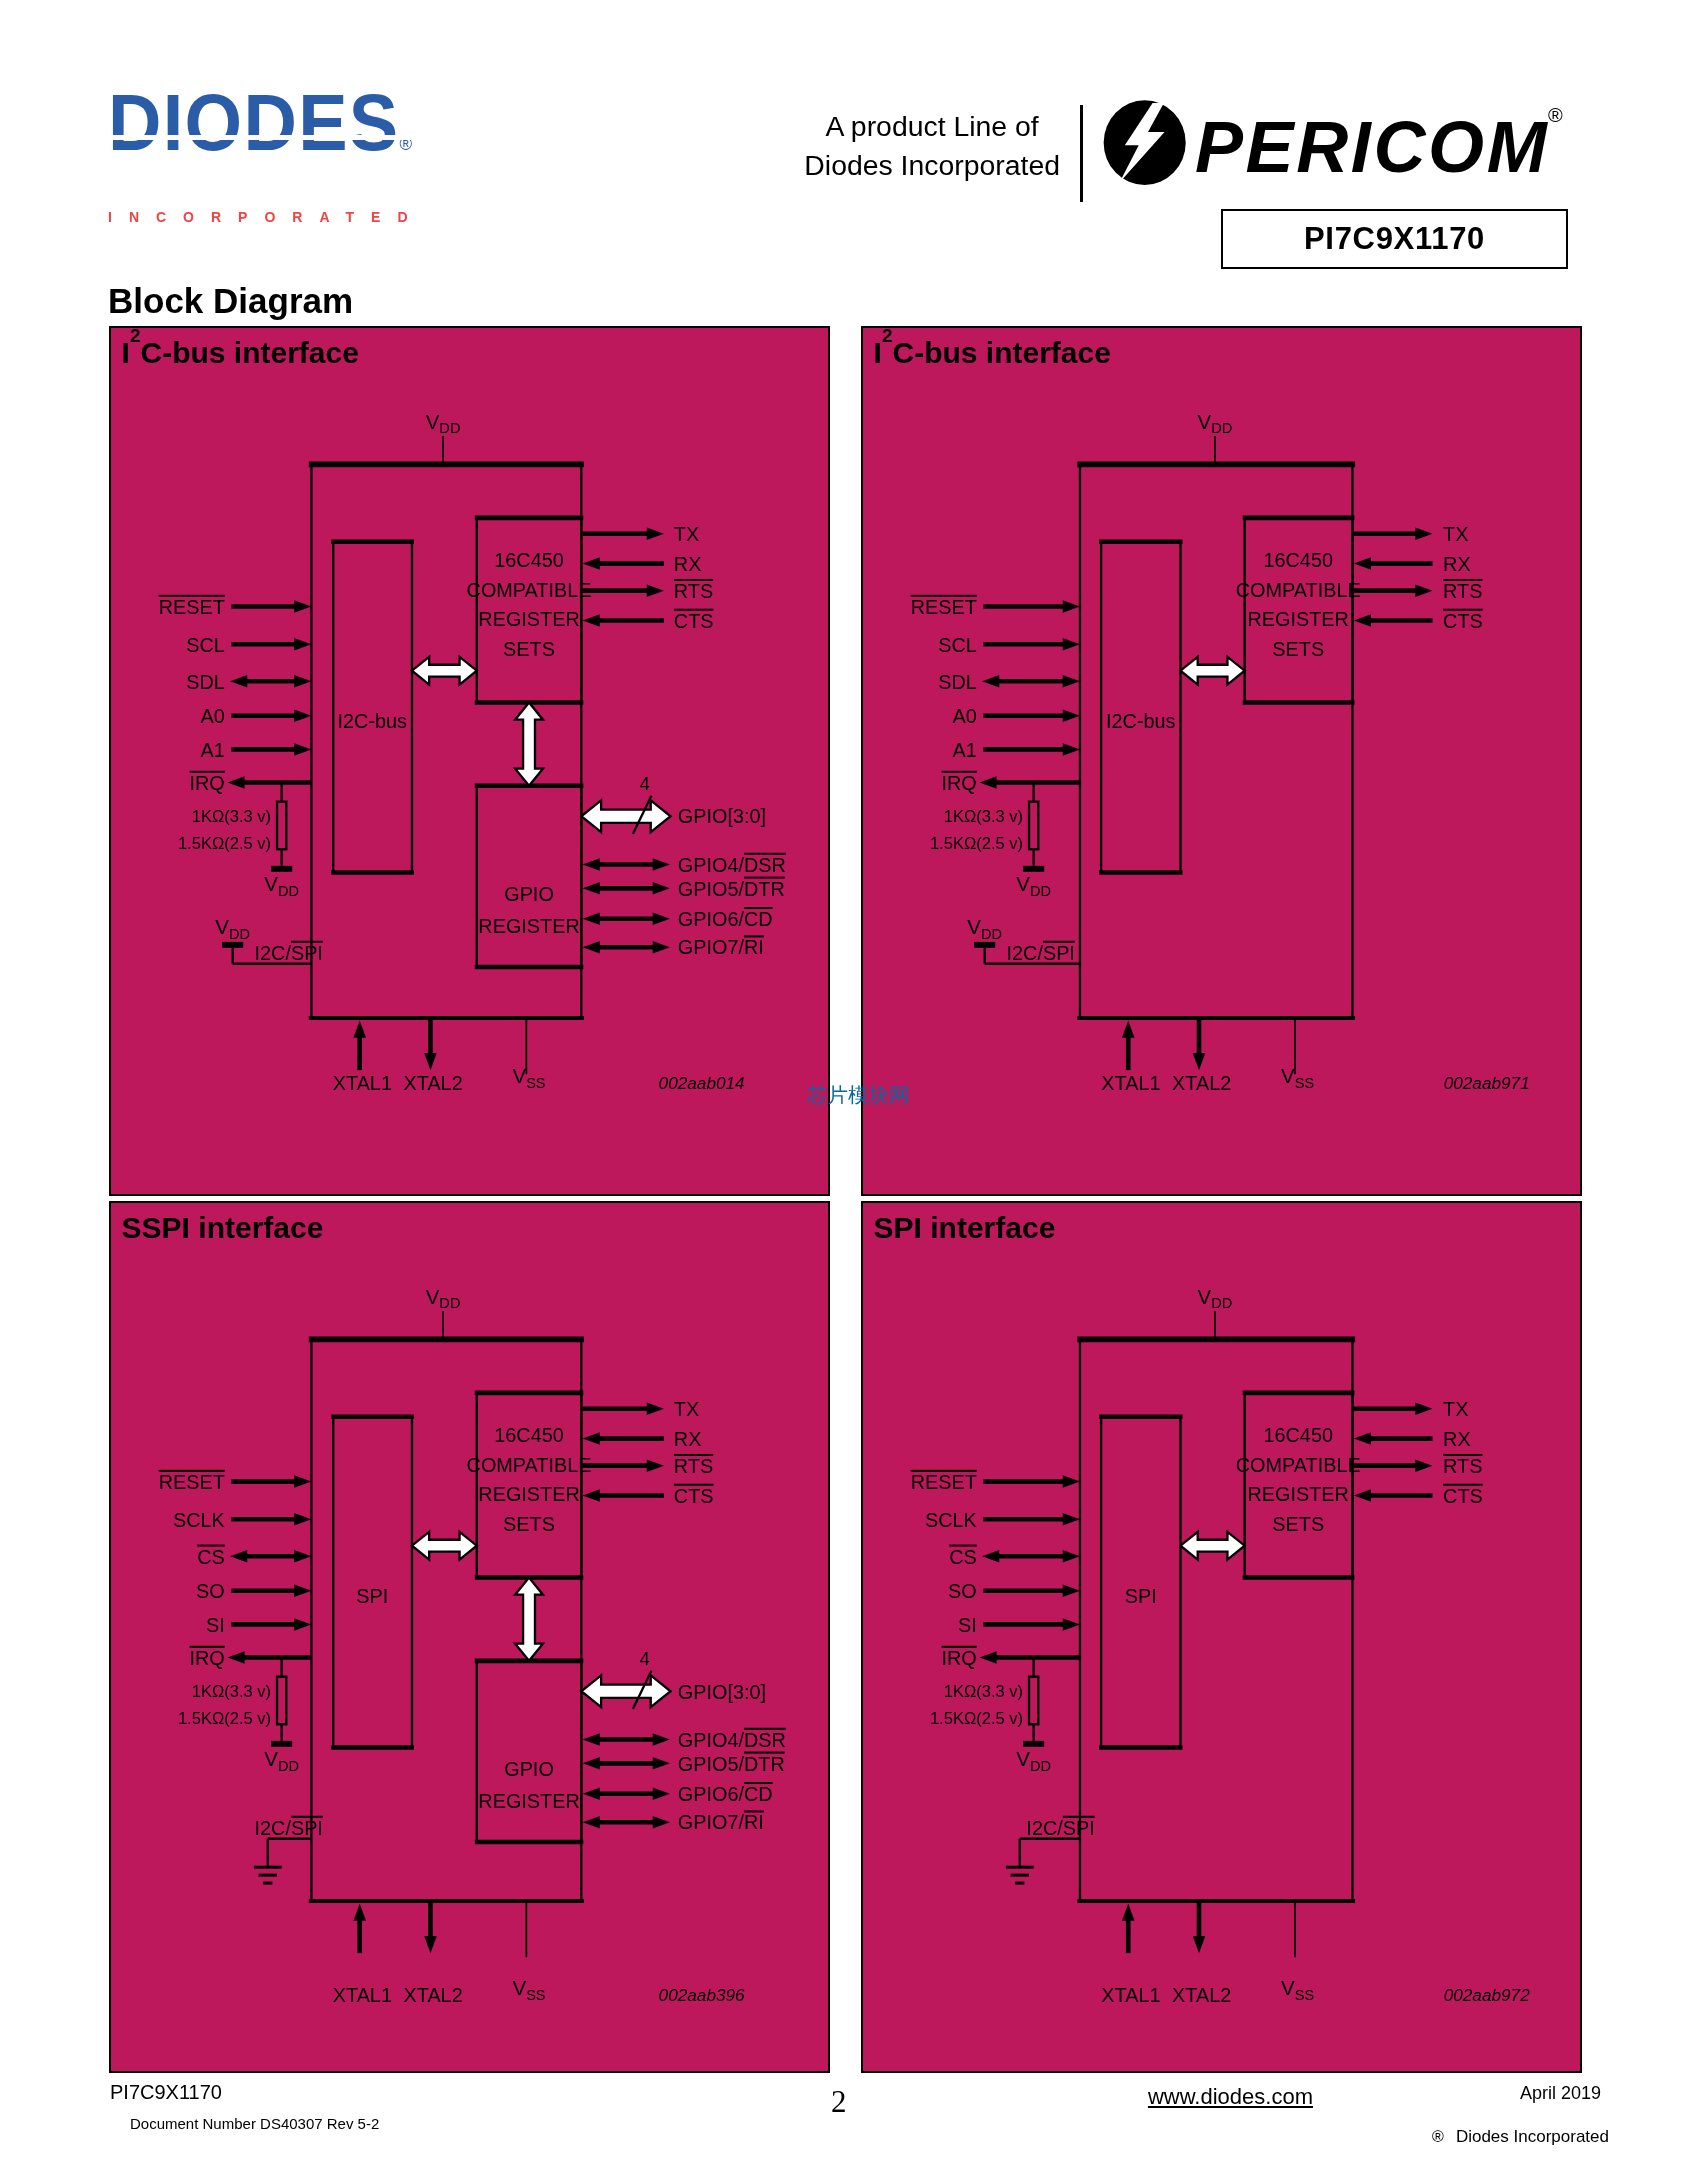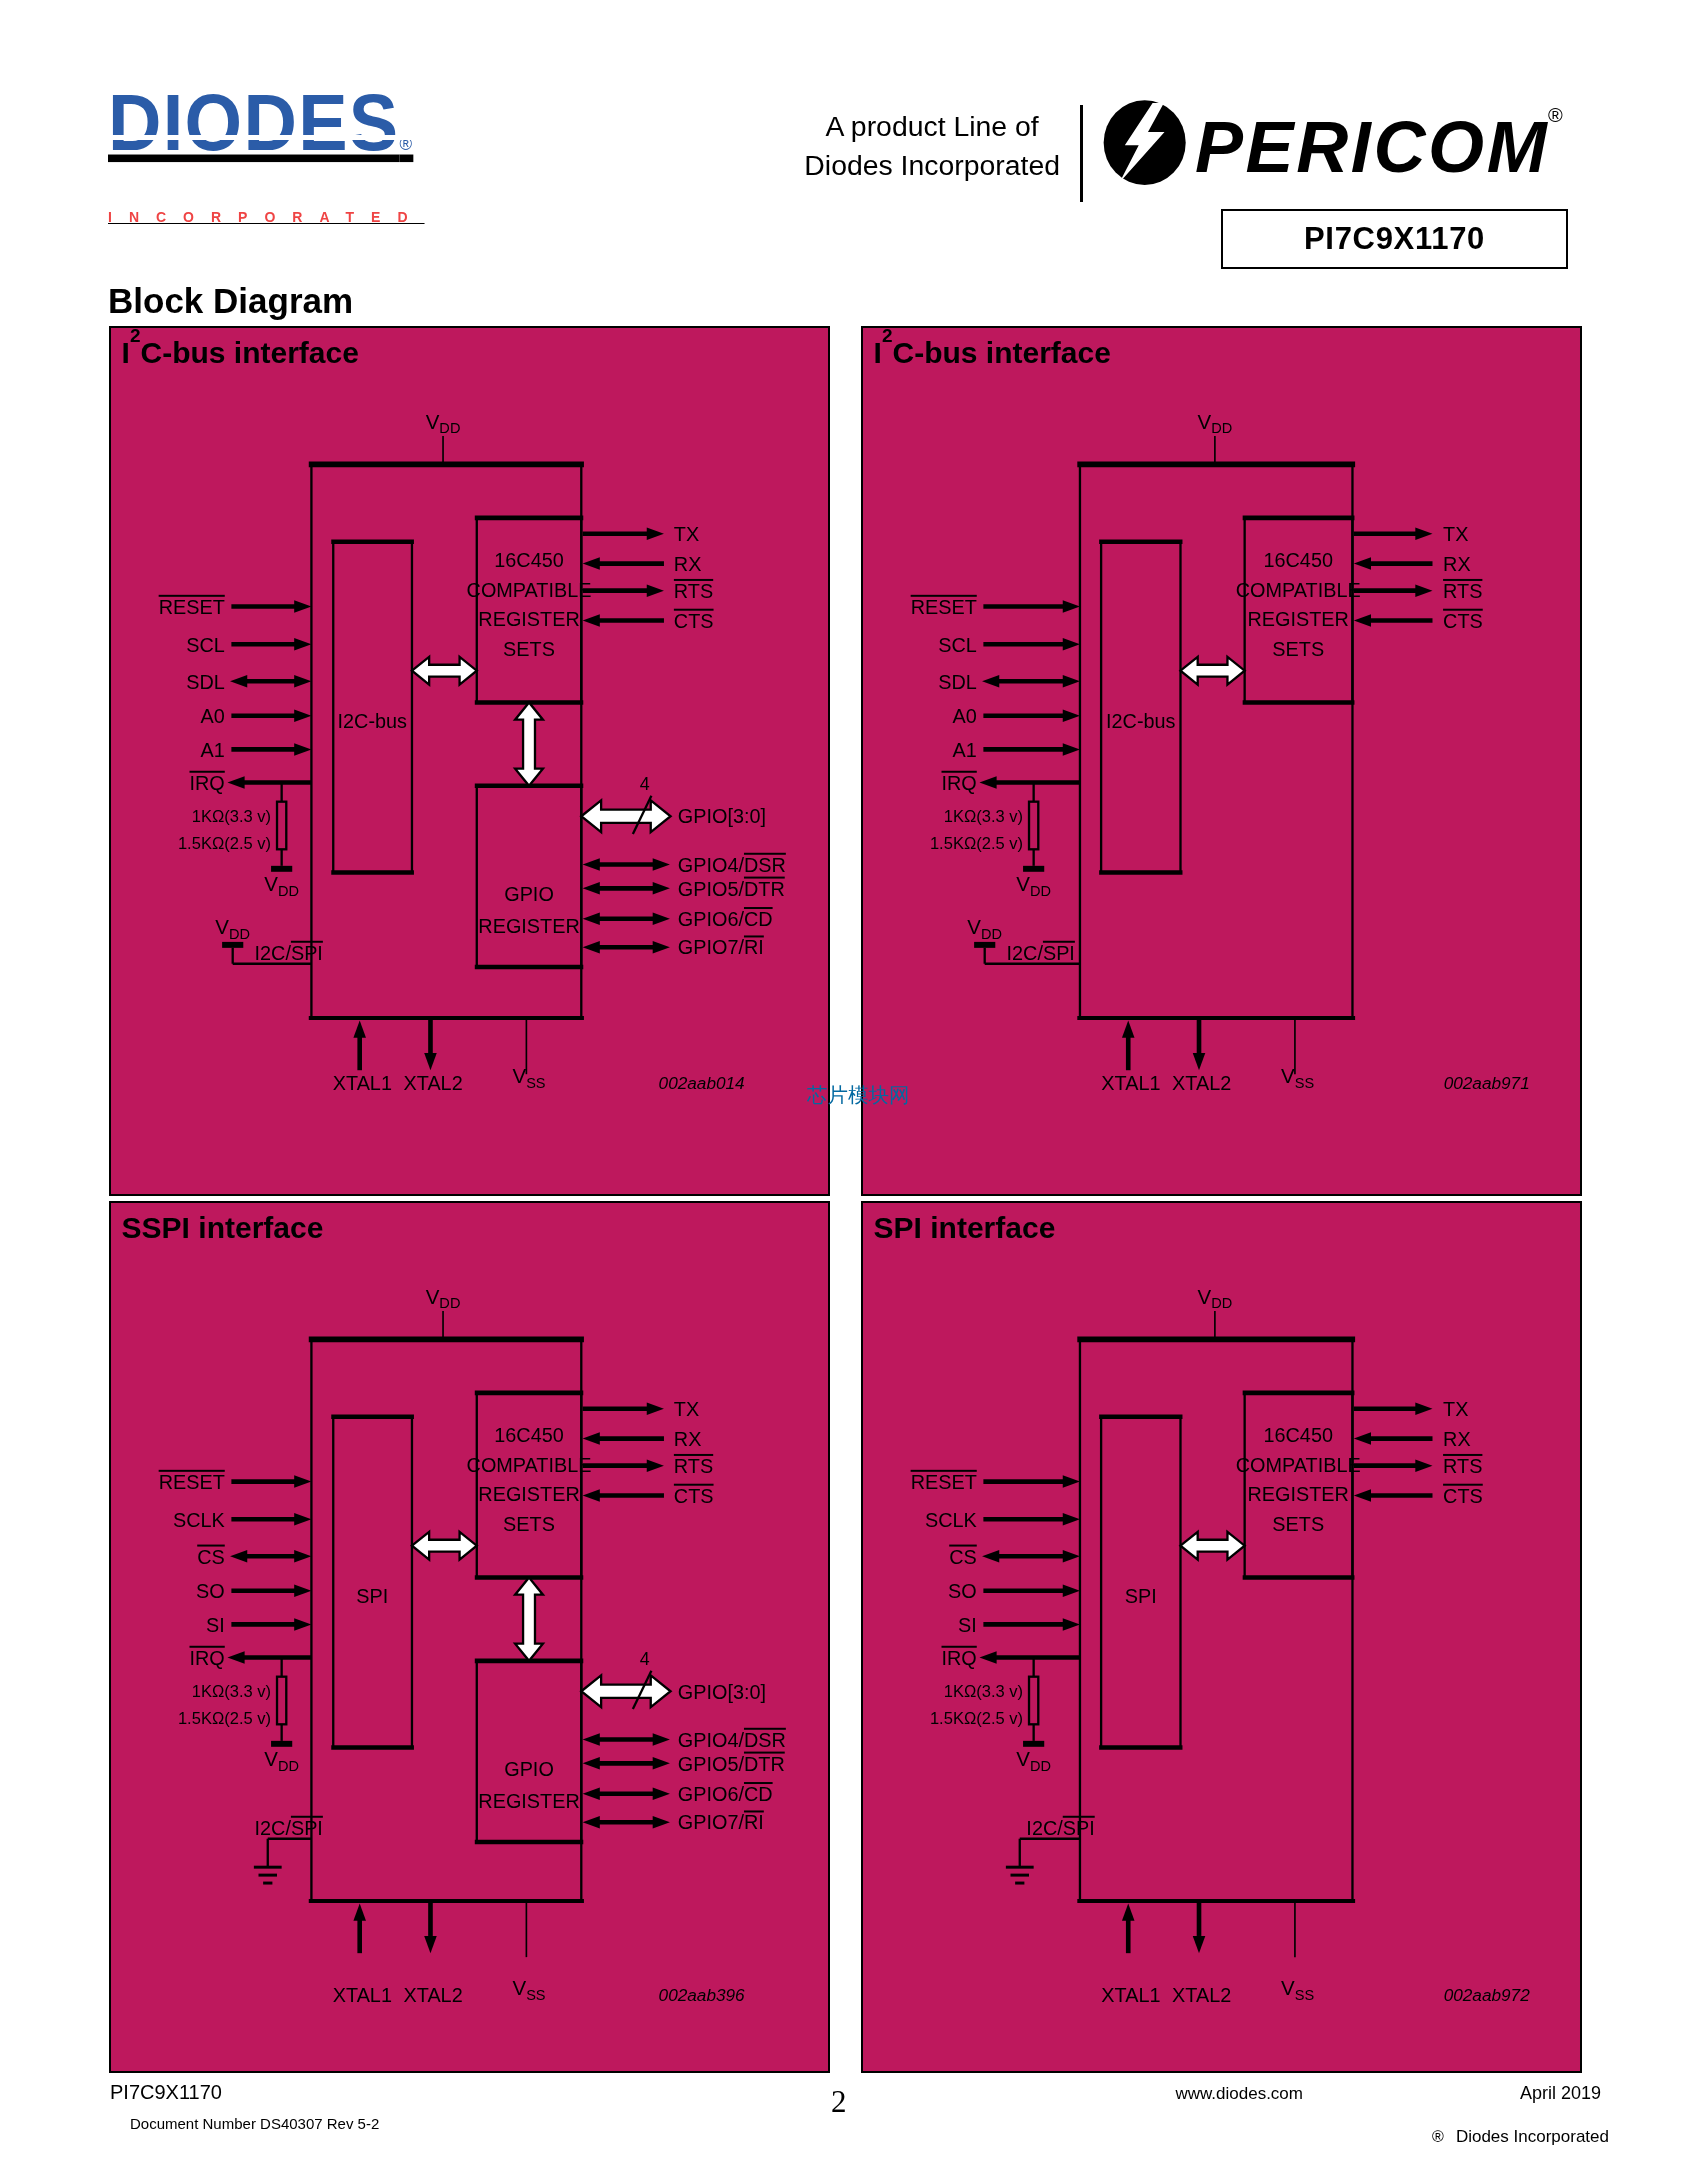--- a/index.html
+++ b/index.html
@@ -1,19 +1,19 @@
 <!DOCTYPE html>
 <html style="font-size:10.6px"><head>
 <meta charset="utf-8">
 <style>
   html,body{margin:0;padding:0;background:#e8e8e8;}
   #page{position:relative;width:1687px;height:2183px;background:#ffffff;
         font-family:"Liberation Sans",sans-serif;color:#000;overflow:hidden;}
   
-  #diodes-logo{position:absolute;left:108px;top:91px;width:344px;text-decoration:underline;}
+  #diodes-logo{position:absolute;left:108px;top:91px;width:344px;}
   #diodes-word{font-size:74px;font-weight:bold;letter-spacing:1.3px;line-height:66px;transform:scaleY(1.08);}
   #diodes-stripe{position:absolute;left:1.3px;top:44px;width:329px;height:5.3px;background:#fff;}
   #diodes-reg{font-size:17px;font-weight:normal;vertical-align:baseline;}
   #diodes-sub{margin-top:9.3px;font-size:14px;font-weight:bold;letter-spacing:17px;}
   #prodline{position:absolute;right:627px;top:107px;text-align:center;font-size:28.4px;line-height:39px;}
   #sep-bar{position:absolute;left:1080px;top:105px;width:3.3px;height:97px;background:#000;}
   #pericom{position:absolute;left:1101px;top:99px;height:99px;}
   #pericom-word{position:absolute;left:94px;top:6.6px;font-size:72px;font-weight:bold;font-style:italic;letter-spacing:2.6px;}
   #pericom-reg{position:absolute;left:447px;top:5.3px;font-size:20px;}
   #part-box{position:absolute;left:1221px;top:209px;width:343px;height:56px;border:2.6px solid #000;
@@ -47,21 +47,21 @@
   .hw{fill:#fff;stroke:#000;stroke-width:3.5;}
   .fb{fill:#000;stroke:none;}
   .bx{fill:none;stroke:#000;stroke-width:3.5;}
   
   #watermark{position:absolute;left:807px;top:1081px;font-size:20.5px;color:#0369a1;z-index:3;}
   
   #footer-left{position:absolute;left:110px;top:2081px;}
   #footer-part{font-size:20px;}
   #footer-doc{font-size:15px;margin-top:10.6px;margin-left:20px;}
   #footer-page{position:absolute;left:831px;top:2084px;font-family:"Liberation Serif",serif;font-size:31px;}
-  #footer-site{position:absolute;right:384px;top:2084px;font-size:17px;}
+  #footer-site{position:absolute;right:374px;top:2084px;font-size:22px;text-decoration:underline;}
   #footer-date{position:absolute;right:86px;top:2083px;font-size:18px;}
   #footer-copy{position:absolute;right:78px;top:2110px;font-size:17px;margin-top:17px;}
   #footer-copy .mark{margin-right:12px;font-size:16px;}
 </style>
 </head>
 <body>
 
 <div id="page">
 
   <div id="diodes-logo">

